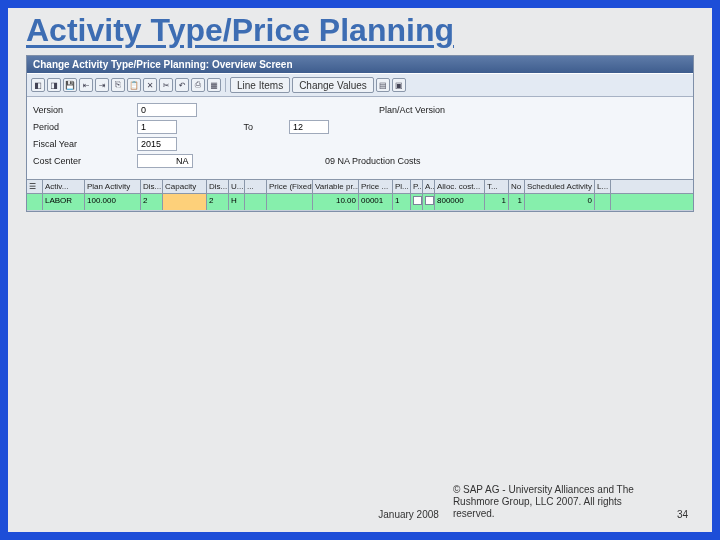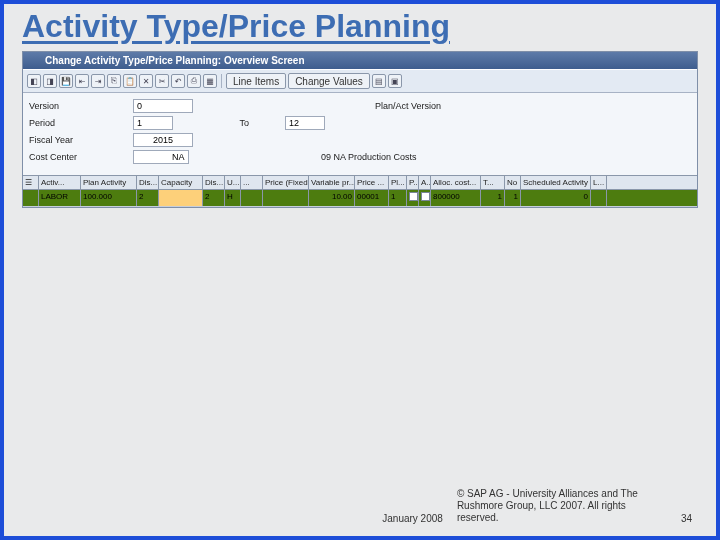--- a/index.html
+++ b/index.html
@@ -5,21 +5,21 @@
   * { box-sizing: border-box; }
   body {
     margin: 0;
     width: 720px;
     height: 540px;
     background: #e9eaeb;
     font-family: Arial, sans-serif;
     overflow: hidden;
   }
   .outer {
-    border: 4px solid #1d4ed8;
+    border: 8px solid #1d4ed8;
     width: 720px;
     height: 540px;
     padding: 0 18px 8px 18px;
     position: relative;
   }
   .slide-title {
     color: #3d6db3;
     font-family: Verdana, Arial, sans-serif;
     font-weight: 700;
     font-size: 32px;
@@ -28,21 +28,21 @@
     text-underline-offset: 4px;
   }
   .sap-window {
     border: 1px solid #7f8fa8;
     background: #f3f6fa;
   }
   .sap-titlebar {
     background: linear-gradient(#5e7ba8, #3e5d8e);
     color: #fff;
     font: 700 10px Verdana, Arial, sans-serif;
-    padding: 3px 22px;
+    padding: 3px 6px;
   }
   .toolbar {
     background: #e3eaf3;
     border-top: 1px solid #fff;
     border-bottom: 1px solid #a7b2c4;
     padding: 3px 4px;
     display: flex;
     align-items: center;
     gap: 2px;
     font-size: 9px;
@@ -107,21 +107,21 @@
     color: #222;
   }
   .gh, .gc {
     border-right: 1px solid #8a97aa;
     padding: 2px 2px;
     overflow: hidden;
     white-space: nowrap;
   }
   .grow {
     display: flex;
-    background: #4d7c0f;
+    background: #86efac;
     border-bottom: 1px solid #c6cedb;
     font-size: 8px;
   }
   .gcell-input {
     background: #fff;
     border: 1px solid #ced6e3;
     height: 12px;
     font-size: 8px;
     width: 100%;
   }
@@ -185,21 +185,21 @@
         <span>Plan/Act  Version</span>
       </div>
       <div class="frow">
         <span class="lbl">Period</span>
         <input class="inp" style="width: 40px;" value="1">
         <span style="width:40px;text-align:right">To</span>
         <input class="inp" style="width: 40px;" value="12">
       </div>
       <div class="frow">
         <span class="lbl">Fiscal Year</span>
-        <input class="inp" style="width: 60px; text-align: center;" value="2015">
+        <input class="inp" style="width: 40px;" value="2015">
       </div>
       <div class="frow">
         <span class="lbl">Cost Center</span>
         <input class="inp" style="width: 56px; padding-left: 38px;" value="NAPR1099">
         <span style="width:60px"></span>
         <span>09 NA Production Costs</span>
       </div>
     </div>
 
     <div class="grid">

